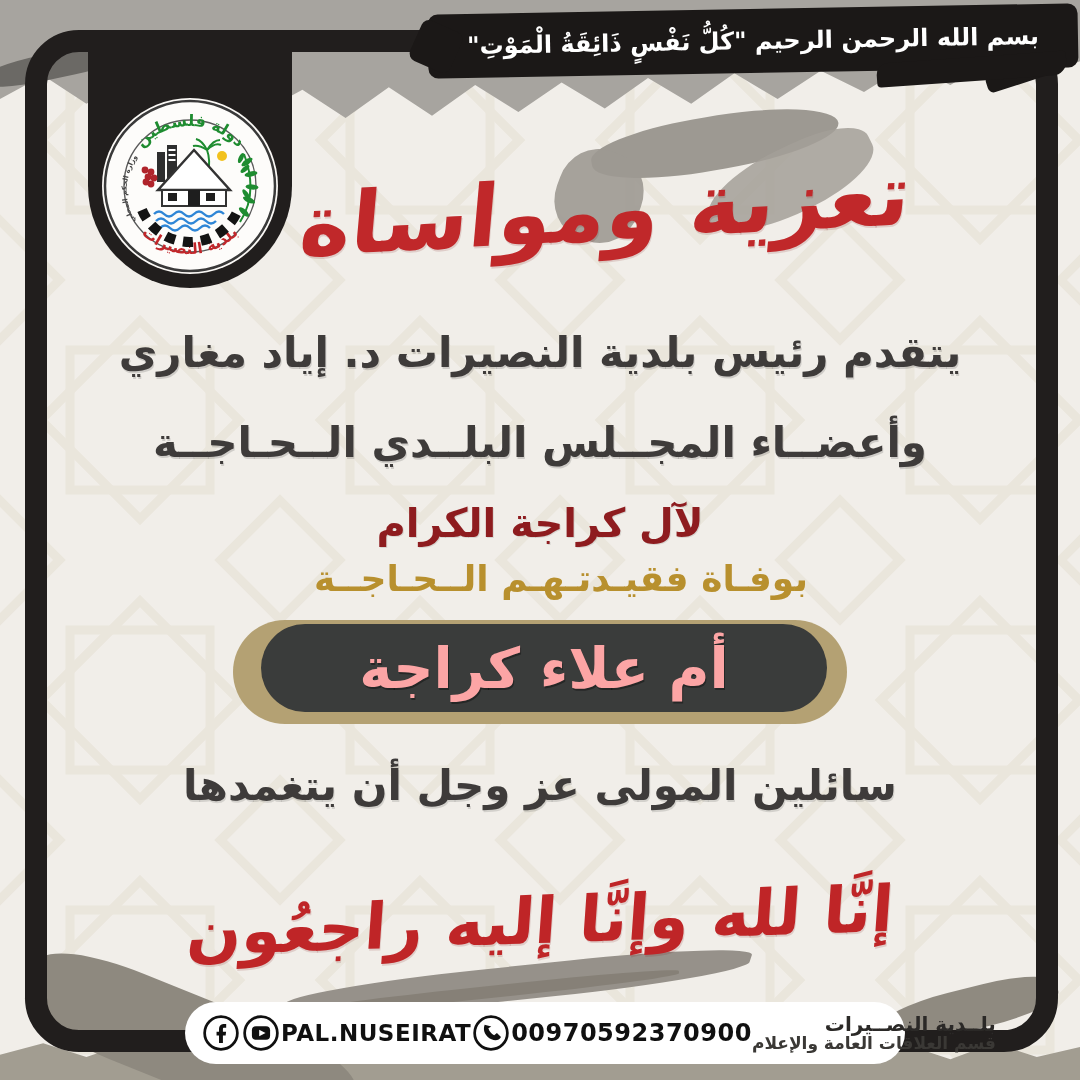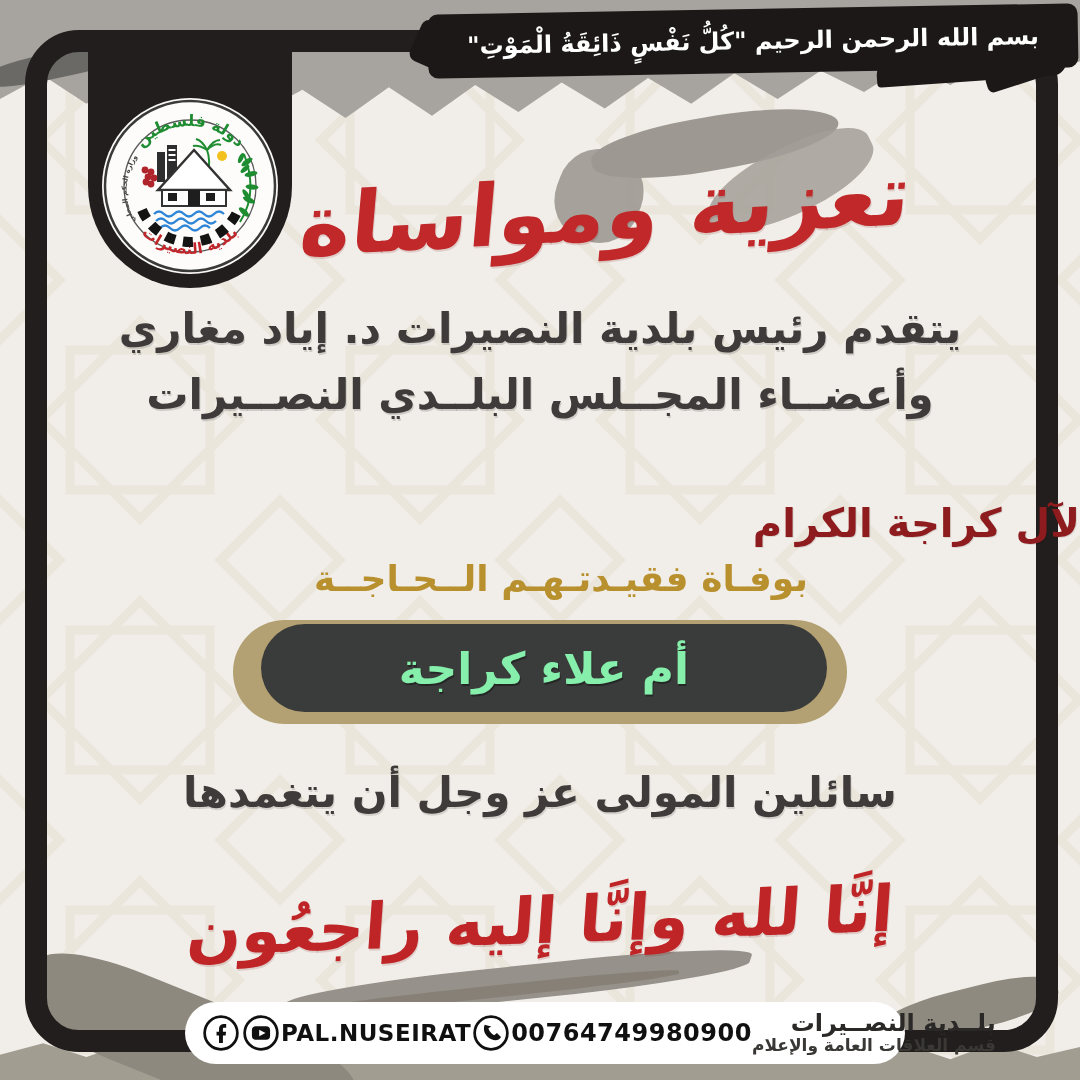--- a/index.html
+++ b/index.html
@@ -45,51 +45,51 @@
   .emblem text{font-family:"DejaVu Sans",sans-serif;}
 
   
   .title-line{position:absolute;left:130px;right:0;top:160px;text-align:center;z-index:3;}
   .title-line span{display:inline-block;color:#c0282a;font-size:86px;font-weight:bold;direction:rtl;
     transform:skewX(-8deg) rotate(-3deg);text-shadow:1px 2px 0 rgba(120,20,20,.15);}
 
   
   .body-lines{position:absolute;left:40px;right:40px;top:296px;z-index:3;text-align:center;direction:rtl;
     color:#3e3b3a;font-weight:bold;font-size:42px;line-height:66px;text-shadow:1px 2px 0 rgba(0,0,0,.14);}
-  .body-lines div{white-space:nowrap;}
-  .to-family{position:absolute;left:0;right:0;top:500px;text-align:right;direction:rtl;color:#8e1c1f;
+  .body-lines div{white-space:nowrap;margin-top:24px;}
+  .to-family{position:absolute;left:0;right:0;top:500px;text-align:center;direction:rtl;color:#8e1c1f;
     font-size:40px;font-weight:bold;z-index:3;text-shadow:1px 1px 0 rgba(0,0,0,.1);}
   .deceased-intro{position:absolute;left:0;right:0;top:558px;text-align:center;direction:rtl;color:#b8902e;
     font-size:36px;font-weight:bold;z-index:3;margin-left:42px;}
 
   
   .name-pill{position:absolute;left:233px;top:620px;width:614px;height:104px;z-index:3;}
   .pill-tan{position:absolute;inset:0;background:#b4a173;border-radius:52px;}
   .pill-dark{position:absolute;left:28px;right:20px;top:4px;bottom:12px;background:#3a3c3b;border-radius:46px;
     display:flex;align-items:center;justify-content:center;}
-  .pill-dark span{color:#86efac;font-size:44px;font-weight:bold;direction:rtl;text-shadow:1px 2px 0 rgba(0,0,0,.35);}
+  .pill-dark span{color:#fca5a5;font-size:56px;font-weight:bold;direction:rtl;text-shadow:1px 2px 0 rgba(0,0,0,.35);}
 
   
   .prayer{position:absolute;left:40px;right:40px;top:754px;z-index:3;text-align:center;direction:rtl;
-    color:#3e3b3a;font-weight:bold;font-size:42px;line-height:64px;text-shadow:1px 2px 0 rgba(0,0,0,.12);margin-top:7px;}
+    color:#3e3b3a;font-weight:bold;font-size:42px;line-height:64px;text-shadow:1px 2px 0 rgba(0,0,0,.12);}
   .prayer div{white-space:nowrap;}
 
   
   .istirja{position:absolute;left:0;right:0;top:884px;text-align:center;z-index:3;}
   .istirja span{display:inline-block;color:#bf2527;font-size:64px;font-weight:bold;direction:rtl;
     transform:skewX(-6deg) rotate(-2deg);text-shadow:1px 2px 0 rgba(120,20,20,.15);}
 
   
   .footer-strip{position:absolute;left:185px;top:1002px;width:720px;height:62px;background:#ffffff;border-radius:31px;
     z-index:6;display:flex;align-items:center;padding:0 16px;box-sizing:border-box;gap:0;}
   .icon-circ{width:40px;height:40px;flex:0 0 auto;}
   .footer-handle{font-size:23px;font-weight:bold;color:#101010;letter-spacing:.5px;white-space:nowrap;}
   .footer-phone{font-size:24px;font-weight:bold;color:#101010;letter-spacing:.5px;white-space:nowrap;}
   .footer-ar{margin-left:auto;text-align:right;direction:rtl;line-height:1.05;white-space:nowrap;}
-  .footer-ar .muni{font-size:24px;font-weight:bold;color:#2b2927;}
+  .footer-ar .muni{font-size:20px;font-weight:bold;color:#2b2927;}
   .footer-ar .dept{font-size:17px;font-weight:bold;color:#3a3835;}
 </style>
 </head>
 <body>
 
 <div class="page">
 
   <svg class="geo-pattern" width="1080" height="1080" aria-hidden="true">
     <defs>
       <pattern id="geo" width="280" height="280" patternUnits="userSpaceOnUse">
@@ -197,21 +197,21 @@
       </svg>
     </div>
   </div>
 
   <div class="title-line">
     <span>تعزية ومواساة</span>
   </div>
 
   <div class="body-lines">
     <div>يتقدم رئيس بلدية النصيرات د. إياد مغاري</div>
-    <div>وأعضــاء المجــلس البلــدي النصــيرات</div>
+    <div>وأعضــاء المجــلس البلــدي الــحـاجــة</div>
   </div>
 
   <div class="to-family">لآل كراجة الكرام</div>
   <div class="deceased-intro">بوفـاة فقيـدتـهـم الــحـاجــة</div>
 
   <div class="name-pill">
     <div class="pill-tan"></div>
     <div class="pill-dark">
       <span>أم علاء كراجة</span>
     </div>
@@ -233,20 +233,20 @@
     <svg class="icon-circ" viewBox="0 0 44 44" aria-hidden="true">
       <circle cx="22" cy="22" r="18" fill="none" stroke="#101010" stroke-width="3"></circle>
       <rect x="12" y="14.5" width="20" height="15" rx="4.5" fill="#101010"></rect>
       <path d="M20 18.5 l7 3.5 -7 3.5 z" fill="#ffffff"></path>
     </svg>
     <span class="footer-handle">PAL.NUSEIRAT</span>
     <svg class="icon-circ" viewBox="0 0 44 44" aria-hidden="true">
       <circle cx="22" cy="22" r="18" fill="none" stroke="#101010" stroke-width="3"></circle>
       <path d="M15 13 c-2.5 6.5 1 13 7.5 16 c4.5 2 8.5 1 10.5 -2.5 l-4.5 -4.5 -3 2.5 c-3.2 -1.6 -5.4 -4.2 -6.4 -7.6 l3.2 -2 z" fill="#101010"></path>
     </svg>
-    <span class="footer-phone">00764749980900</span>
+    <span class="footer-phone">00970592370900</span>
     <div class="footer-ar">
       <div class="muni">بلــدية النصــيرات</div>
       <div class="dept">قسم العلاقات العامة والإعلام</div>
     </div>
   </div>
 
 </div>
 
 </body></html>

